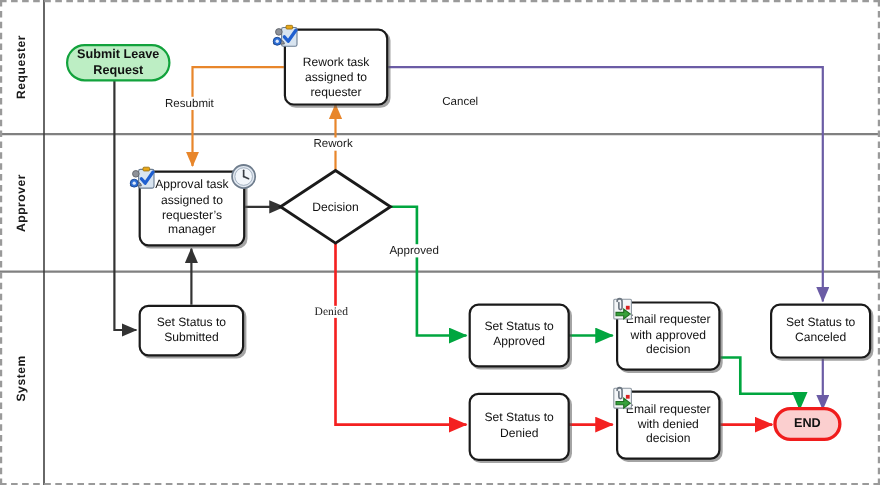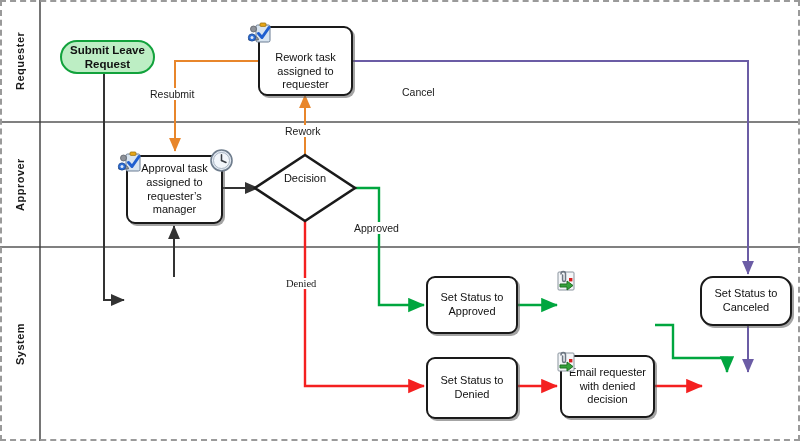--- a/index.html
+++ b/index.html
@@ -155,42 +155,51 @@
   </div>
 
   <div class="node task" style="left:258px;top:26px;width:95px;height:70px;align-items:flex-end;">
     <span>Rework task assigned to requester</span>
   </div>
 
   <div class="node task" style="left:126px;top:155px;width:97px;height:69px;">
     <span>Approval task assigned to requester’s manager</span>
   </div>
 
-  <div class="gw-label" style="left:275px;top:168px;width:60px;height:20px;text-align:center;">
+  <div class="gw-label" style="left:275px;top:179px;width:60px;height:20px;text-align:center;">
     <span>Decision</span>
   </div>
 
+  <div class="node task" style="left:126px;top:277px;width:96px;height:47px;">
+    <span>Set Status to Submitted</span>
+  </div>
 
   <div class="node task" style="left:426px;top:276px;width:92px;height:58px;align-items:center;">
     <span>Set Status to Approved</span>
   </div>
 
   <div class="node task" style="left:426px;top:357px;width:92px;height:62px;">
     <span>Set Status to Denied</span>
   </div>
 
+  <div class="node task" style="left:560px;top:274px;width:95px;height:63px;">
+    <span>Email requester with approved decision</span>
+  </div>
 
   <div class="node task" style="left:560px;top:355px;width:95px;height:63px;">
     <span>Email requester with denied decision</span>
   </div>
 
-  <div class="node task" style="left:700px;top:276px;width:92px;height:50px;border-radius:13px;">
+  <div class="node task" style="left:700px;top:276px;width:92px;height:50px;">
     <span>Set Status to Canceled</span>
   </div>
 
+  <div class="node endev" style="left:703px;top:370px;width:62px;height:31px;">
+    <span>END</span>
+  </div>
 
   <div class="icon" style="left:247px;top:22px;">
     <svg viewBox="0 0 26 24">
       <rect x="9" y="3" width="14" height="17" rx="1.6" fill="#d8e4f0" stroke="#6b7d93" stroke-width="1"></rect>
       <rect x="13" y="1" width="6" height="3.4" rx="1" fill="#e8a718" stroke="#9a7110" stroke-width="0.8"></rect>
       <path d="M11.5 11.5 L15 15.5 L22 5.5" fill="none" stroke="#1f5fd0" stroke-width="3" stroke-linecap="round" stroke-linejoin="round"></path>
       <circle cx="6.5" cy="7" r="3" fill="#8e9299" stroke="#5d6168" stroke-width="0.8"></circle>
       <path d="M1.5 18 C1.5 12.8 11.5 12.8 11.5 18 Z" fill="#8e9299" stroke="#5d6168" stroke-width="0.8"></path>
       <circle cx="5" cy="15.5" r="3.6" fill="#2e6fd6" stroke="#1c4a96" stroke-width="0.9"></circle>
       <circle cx="5" cy="15.5" r="1.5" fill="#ffffff" opacity="0.85"></circle>

